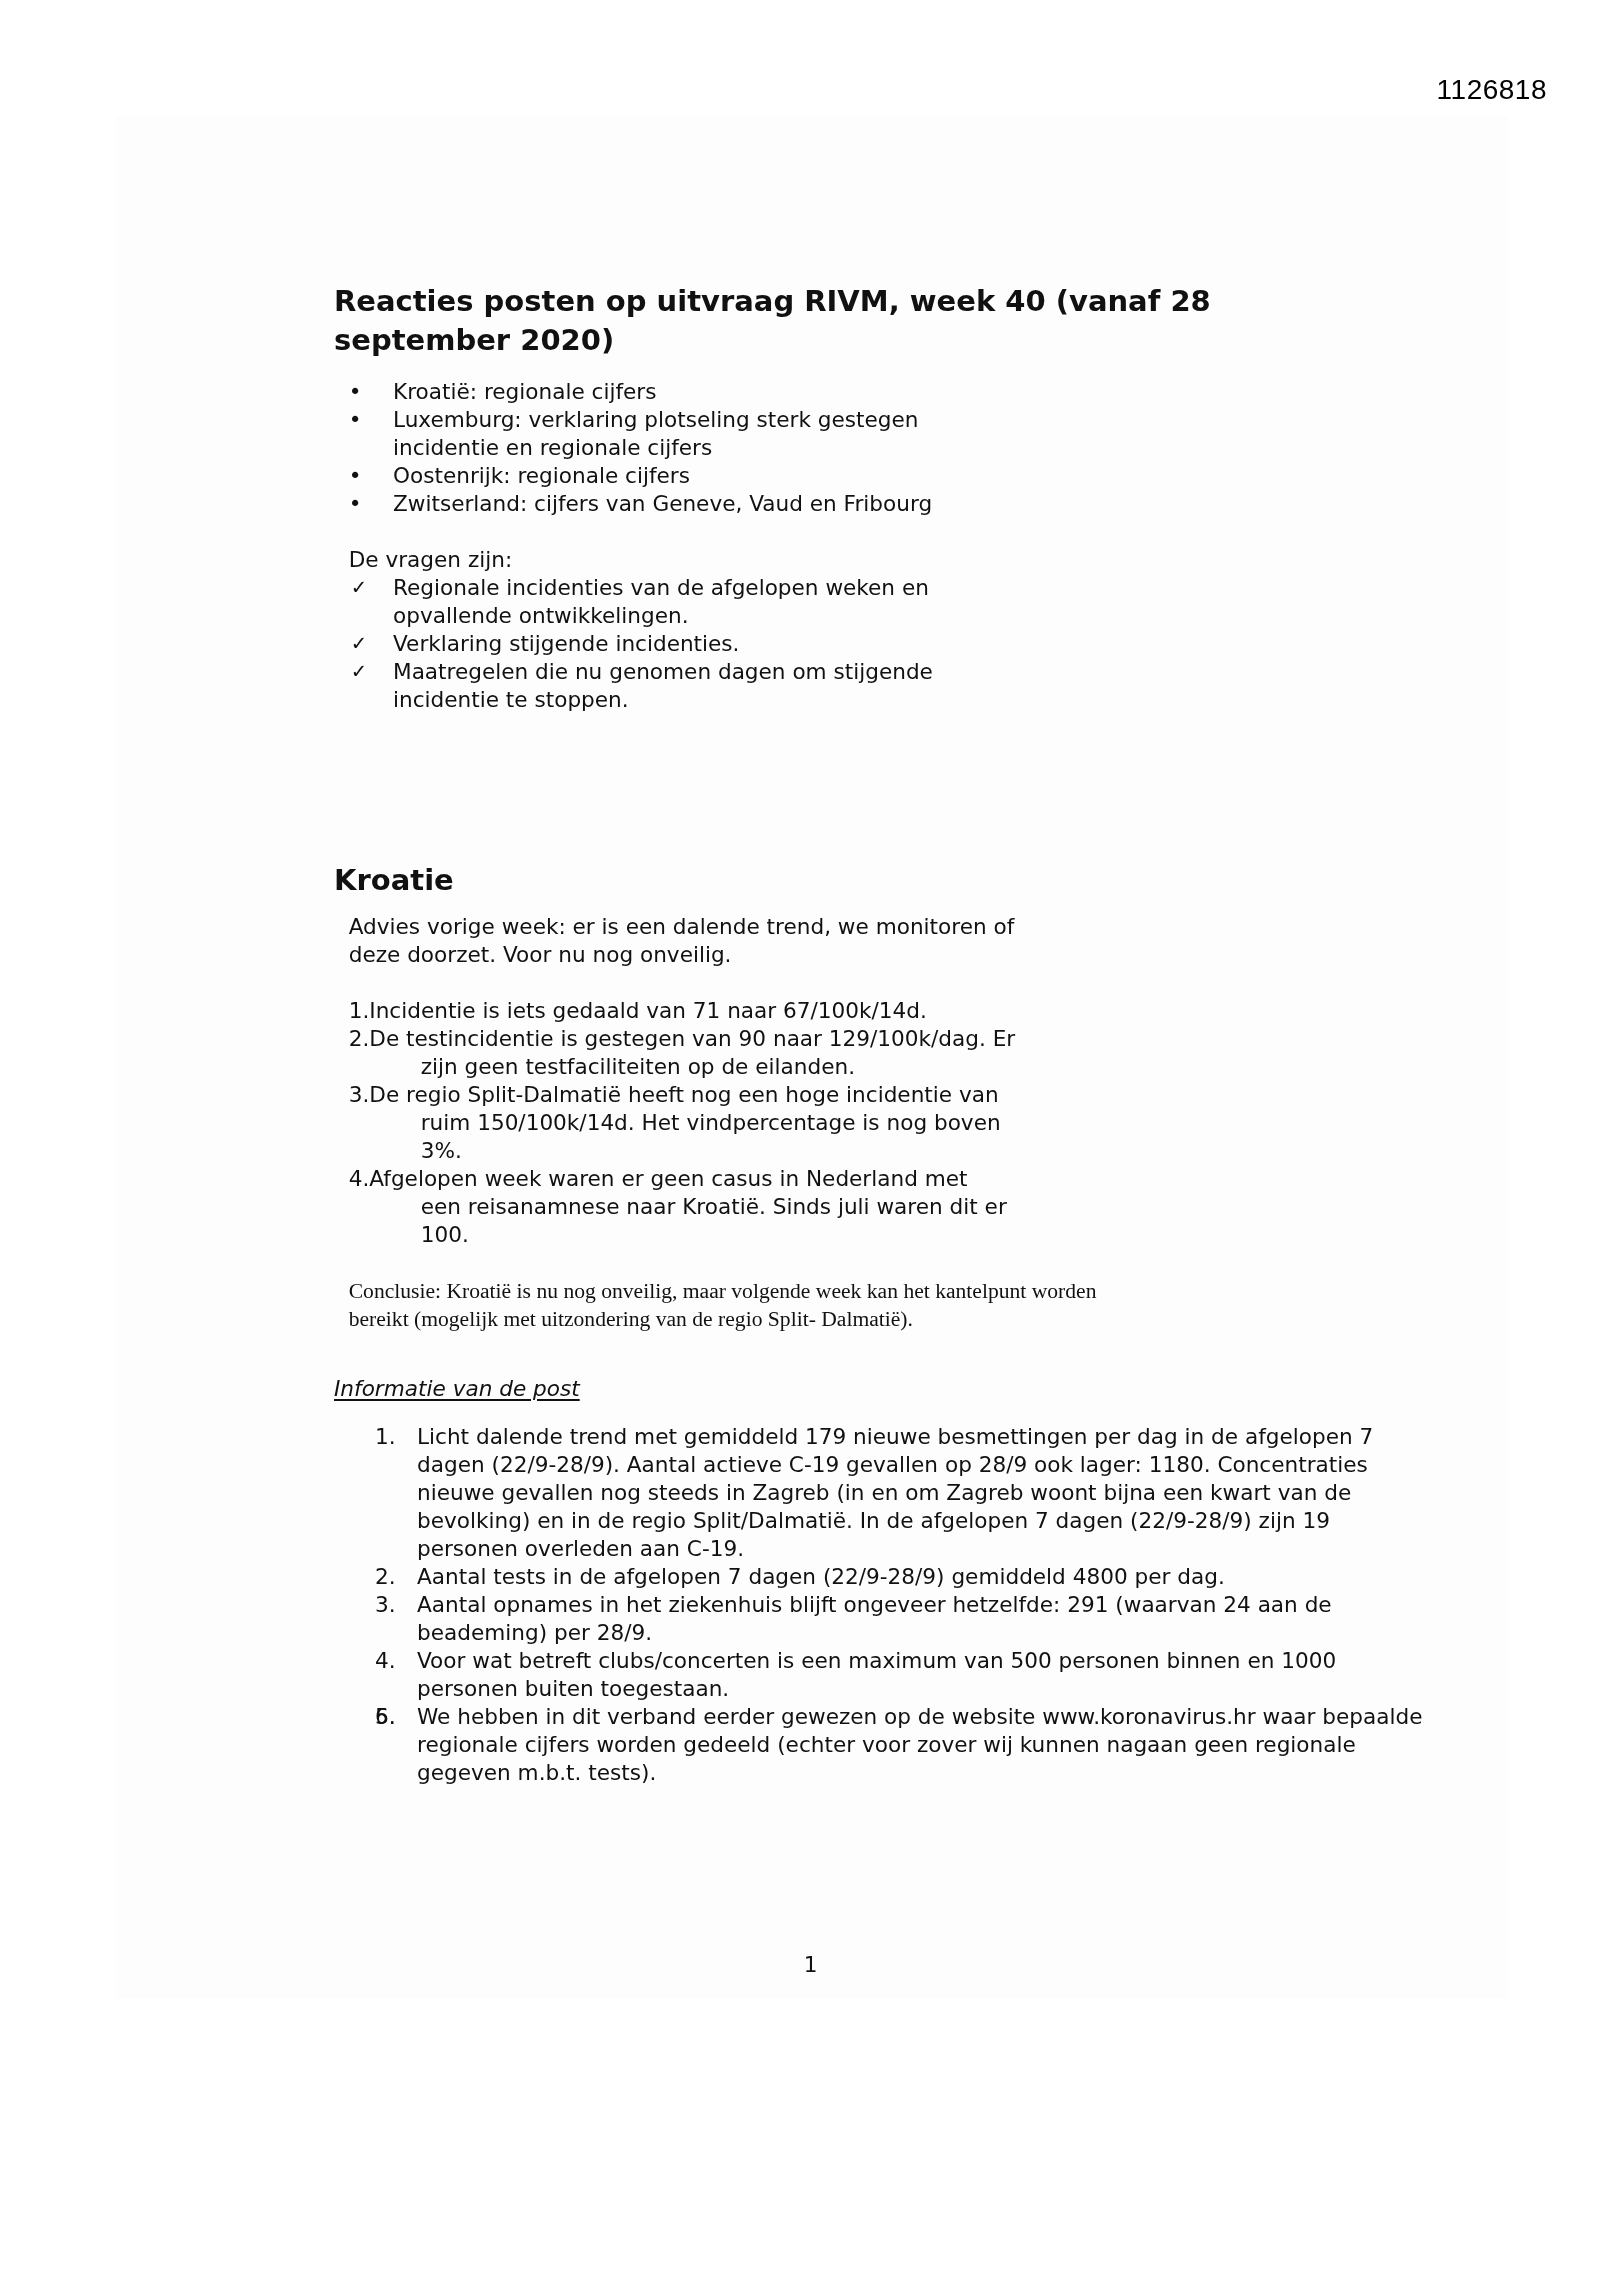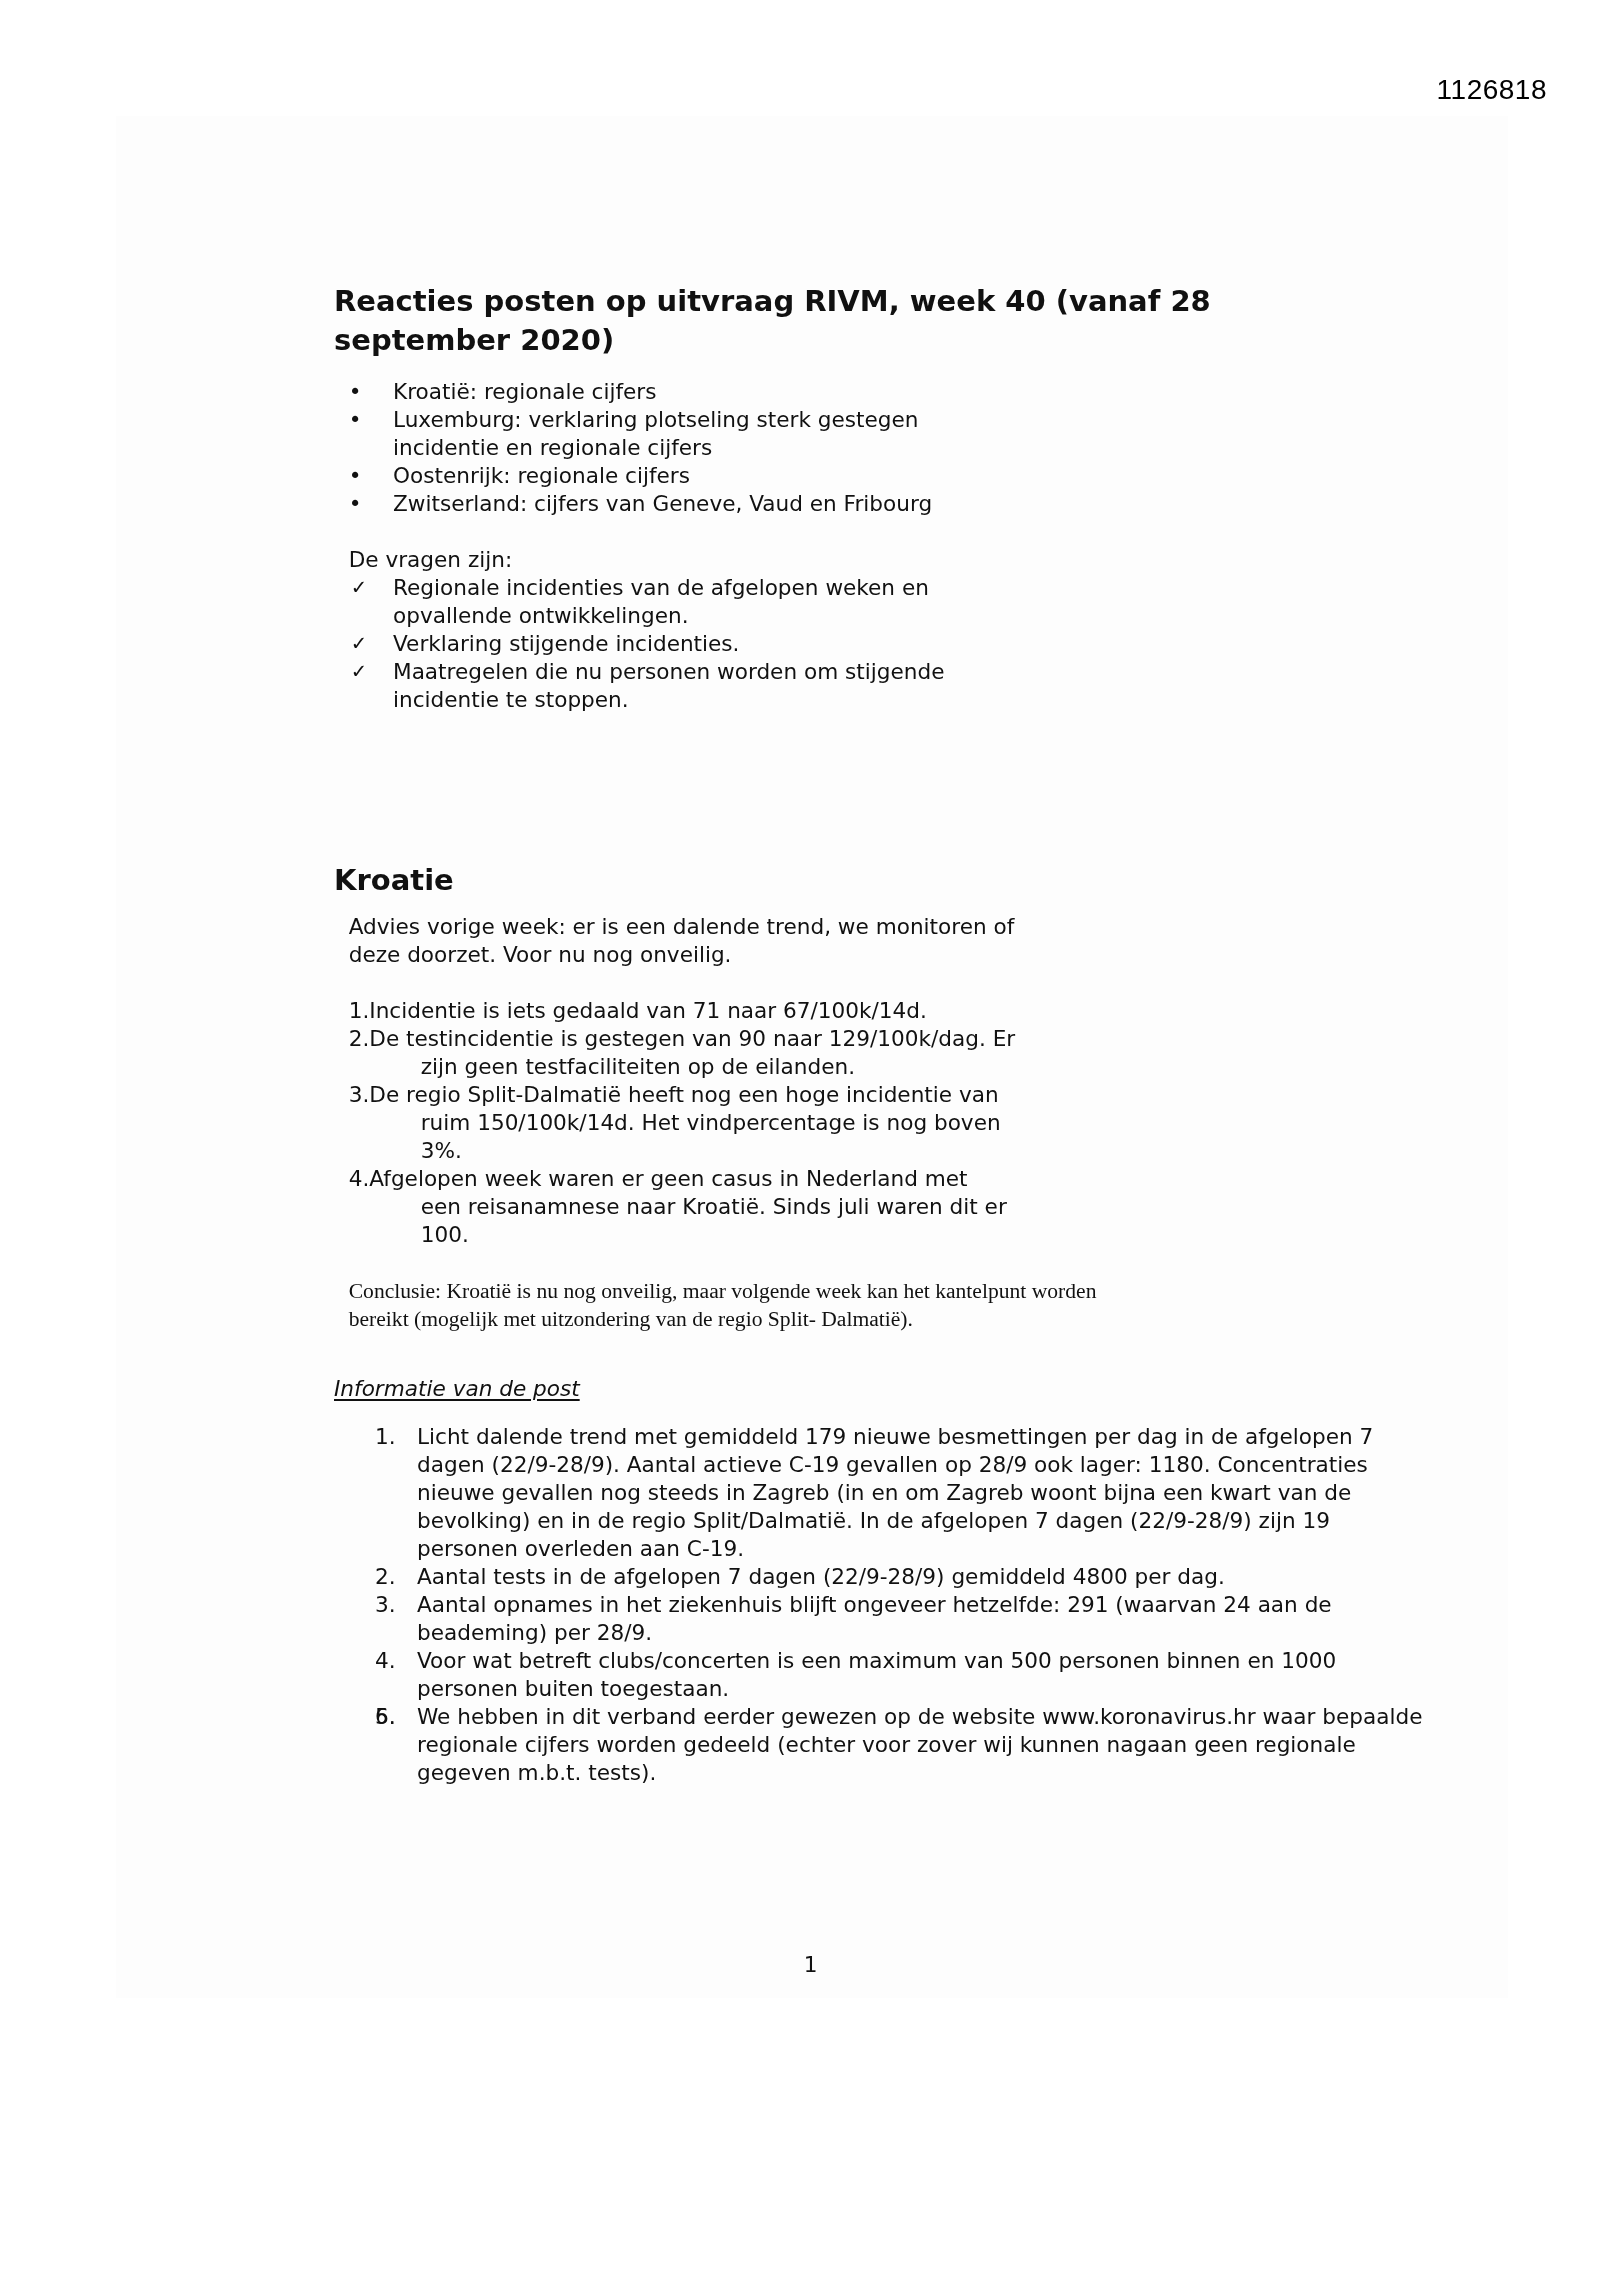--- a/index.html
+++ b/index.html
@@ -102,21 +102,21 @@
     <li><span class="bullet">•</span><span>Luxemburg: verklaring plotseling sterk gestegen incidentie en regionale cijfers</span></li>
     <li><span class="bullet">•</span><span>Oostenrijk: regionale cijfers</span></li>
     <li><span class="bullet">•</span><span>Zwitserland: cijfers van Geneve, Vaud en Fribourg</span></li>
   </ul>
 
   <div class="questions">
     <div class="q-intro">De vragen zijn:</div>
     <ul class="checks">
       <li><span class="check">✓</span><span>Regionale incidenties van de afgelopen weken en opvallende ontwikkelingen.</span></li>
       <li><span class="check">✓</span><span>Verklaring stijgende incidenties.</span></li>
-      <li><span class="check">✓</span><span>Maatregelen die nu personen worden om stijgende incidentie te stoppen.</span></li>
+      <li><span class="check">✓</span><span>Maatregelen die nu genomen dagen om stijgende incidentie te stoppen.</span></li>
     </ul>
   </div>
 
   <h2 class="section">Kroatie</h2>
 
   <div class="advice">Advies vorige week: er is een dalende trend, we monitoren of deze doorzet. Voor nu nog onveilig.</div>
 
   <ol class="points">
     <li><span class="pn">1.</span><span>Incidentie is iets gedaald van 71 naar 67/100k/14d.</span></li>
     <li><span class="pn">2.</span><span>De testincidentie is gestegen van 90 naar 129/100k/dag. Er</span><span class="cont">zijn geen testfaciliteiten op de eilanden.</span></li>

